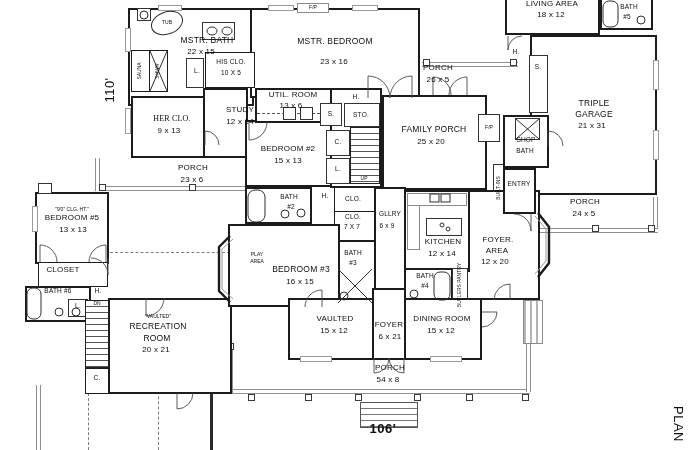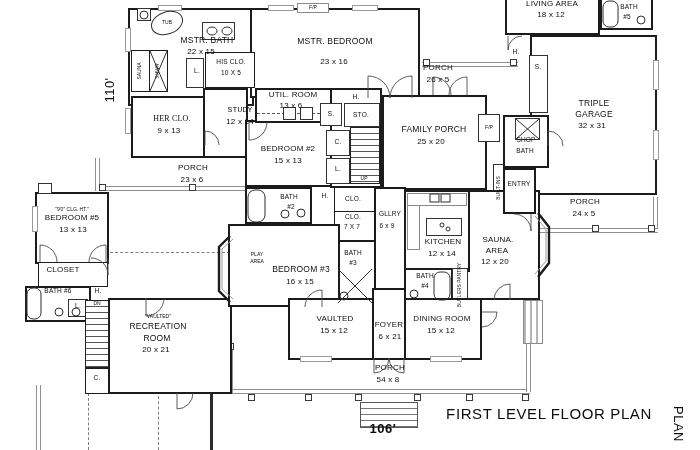--- a/index.html
+++ b/index.html
@@ -225,21 +225,21 @@
   <div class="lbl lbl-lg" style="left:207px;top:36px;">MSTR. BATH</div>
   <div class="lbl" style="left:201px;top:48px;">22 x 15</div>
   <div class="lbl tiny" style="left:167px;top:20px;">TUB</div>
   <div class="lbl tiny vert" style="left:140px;top:71px;">SAUNA</div>
   <div class="lbl tiny vert" style="left:158px;top:71px;">SHWR</div>
   <div class="lbl sm" style="left:231px;top:58px;">HIS CLO.</div>
   <div class="lbl sm" style="left:231px;top:69px;">10 X 5</div>
   <div class="lbl sm" style="left:197px;top:67px;">L.</div>
   <div class="lbl" style="left:172px;top:115px;font-family:Liberation Serif, serif;">HER CLO.</div>
   <div class="lbl" style="left:169px;top:127px;">9 x 13</div>
-  <div class="lbl" style="left:240px;top:106px;font-family:Liberation Mono, monospace;">STUDY</div>
+  <div class="lbl" style="left:240px;top:106px;">STUDY</div>
   <div class="lbl" style="left:240px;top:118px;">12 x 14</div>
   <div class="lbl lbl-lg" style="left:335px;top:37px;">MSTR. BEDROOM</div>
   <div class="lbl" style="left:334px;top:50px;margin-top:8px;">23 x 16</div>
   <div class="lbl tiny" style="left:313px;top:5px;">F/P</div>
   <div class="lbl" style="left:293px;top:91px;">UTIL. ROOM</div>
   <div class="lbl" style="left:291px;top:102px;">13 x 6</div>
   <div class="lbl sm" style="left:331px;top:110px;">S.</div>
   <div class="lbl sm" style="left:361px;top:111px;">STO.</div>
   <div class="lbl sm" style="left:356px;top:93px;">H.</div>
   <div class="lbl sm" style="left:338px;top:138px;">C.</div>
@@ -252,21 +252,21 @@
   <div class="lbl lbl-lg" style="left:434px;top:125px;">FAMILY PORCH</div>
   <div class="lbl" style="left:431px;top:138px;">25 x 20</div>
   <div class="lbl" style="left:438px;top:64px;">PORCH</div>
   <div class="lbl" style="left:422px;top:76px;margin-left:16px;">26 x 5</div>
   <div class="lbl" style="left:552px;top:0px;">LIVING AREA</div>
   <div class="lbl" style="left:551px;top:11px;">18 x 12</div>
   <div class="lbl sm" style="left:629px;top:3px;">BATH</div>
   <div class="lbl sm" style="left:627px;top:13px;">#5</div>
   <div class="lbl lbl-lg" style="left:594px;top:99px;">TRIPLE</div>
   <div class="lbl lbl-lg" style="left:594px;top:110px;">GARAGE</div>
-  <div class="lbl" style="left:592px;top:122px;">32 x 31</div>
+  <div class="lbl" style="left:592px;top:122px;">21 x 31</div>
   <div class="lbl sm" style="left:516px;top:48px;">H.</div>
   <div class="lbl sm" style="left:538px;top:63px;">S.</div>
   <div class="lbl tiny" style="left:489px;top:125px;">F/P</div>
   <div class="lbl sm" style="left:526px;top:136px;">SHOP</div>
   <div class="lbl sm" style="left:525px;top:147px;">BATH</div>
   <div class="lbl tiny vert" style="left:499px;top:188px;">BUILT-INS</div>
   <div class="lbl sm" style="left:519px;top:180px;">ENTRY</div>
   <div class="lbl" style="left:585px;top:198px;">PORCH</div>
   <div class="lbl" style="left:584px;top:210px;">24 x 5</div>
   <div class="lbl sm" style="left:289px;top:193px;">BATH</div>
@@ -274,21 +274,21 @@
   <div class="lbl sm" style="left:325px;top:192px;">H.</div>
   <div class="lbl sm" style="left:353px;top:195px;">CLO.</div>
   <div class="lbl sm" style="left:353px;top:213px;">CLO.</div>
   <div class="lbl sm" style="left:352px;top:223px;">7 X 7</div>
   <div class="lbl sm" style="left:390px;top:210px;">GLLRY</div>
   <div class="lbl sm" style="left:387px;top:222px;">6 x 9</div>
   <div class="lbl sm" style="left:353px;top:249px;">BATH</div>
   <div class="lbl sm" style="left:353px;top:259px;">#3</div>
   <div class="lbl" style="left:443px;top:238px;">KITCHEN</div>
   <div class="lbl" style="left:442px;top:250px;">12 x 14</div>
-  <div class="lbl" style="left:498px;top:236px;">SAUNA.</div>
+  <div class="lbl" style="left:498px;top:236px;">FOYER.</div>
   <div class="lbl" style="left:497px;top:247px;">AREA</div>
   <div class="lbl" style="left:495px;top:258px;">12 x 20</div>
   <div class="lbl tiny vert" style="left:460px;top:285px;">BUTLERS PANTRY</div>
   <div class="lbl sm" style="left:425px;top:272px;">BATH</div>
   <div class="lbl sm" style="left:425px;top:282px;">#4</div>
   <div class="lbl lbl-lg" style="left:301px;top:265px;">BEDROOM #3</div>
   <div class="lbl" style="left:300px;top:278px;">16 x 15</div>
   <div class="lbl tiny" style="left:257px;top:252px;">PLAY</div>
   <div class="lbl tiny" style="left:257px;top:259px;">AREA</div>
   <div class="lbl tiny" style="left:72px;top:207px;">"9'0" CLG. HT."</div>
@@ -308,15 +308,14 @@
   <div class="lbl" style="left:334px;top:327px;">15 x 12</div>
   <div class="lbl" style="left:389px;top:321px;">FOYER</div>
   <div class="lbl" style="left:390px;top:333px;">6 x 21</div>
   <div class="lbl" style="left:442px;top:315px;">DINING ROOM</div>
   <div class="lbl" style="left:441px;top:327px;">15 x 12</div>
   <div class="lbl" style="left:390px;top:364px;">PORCH</div>
   <div class="lbl" style="left:388px;top:376px;">54 x 8</div>
 
   <div class="lbl dim" style="left:383px;top:422px;font-weight:bold;">106'</div>
   <div class="lbl dim vert" style="left:110px;top:90px;">110'</div>
-  <div class="lbl title" style="left:549px;top:406px;">FIRST LEVEL FLOOR PLAN</div>
   <div class="lbl dim vert2" style="left:678px;top:424px;">PLAN</div>
 </div>
 
 </body></html>

